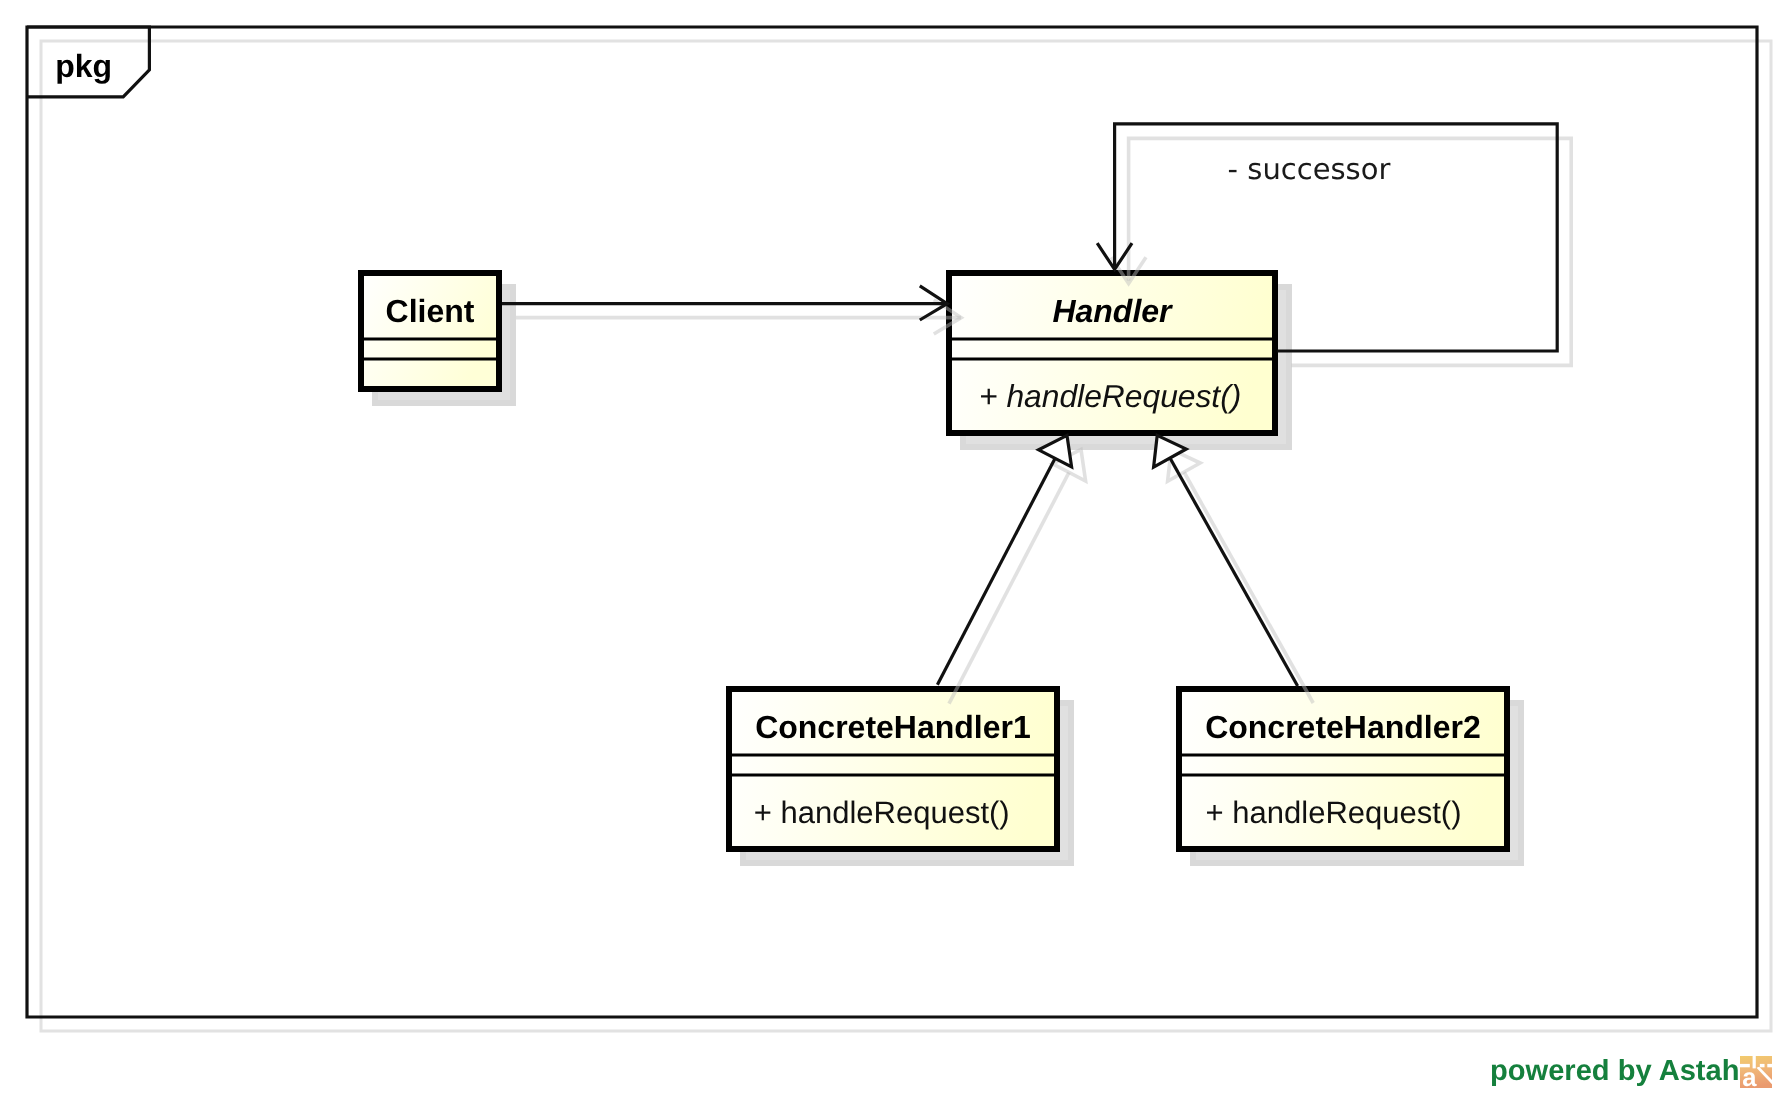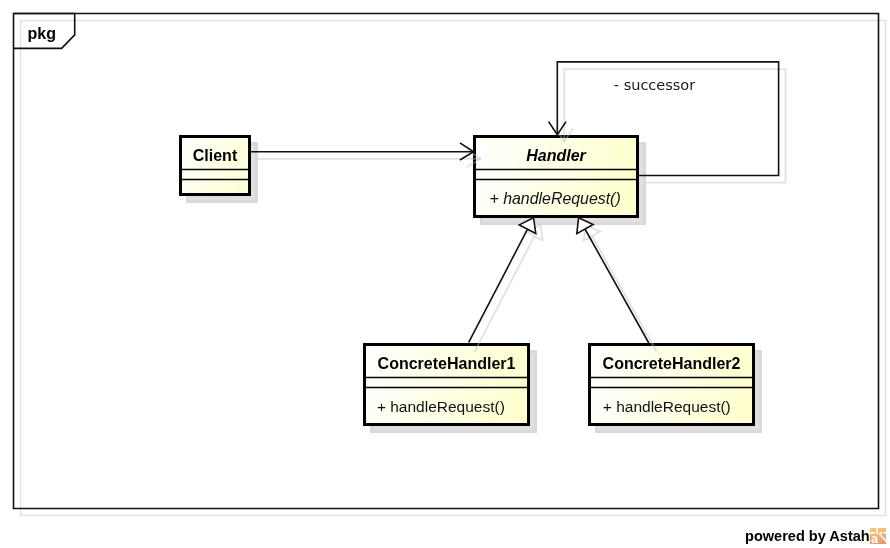--- a/index.html
+++ b/index.html
@@ -9,21 +9,21 @@
        -webkit-font-smoothing:antialiased;}
   #canvas{position:relative;width:890px;height:548px;background:#fff;}
   #diagram{position:absolute;left:0;top:0;}
   .cls-name{font-family:"Liberation Sans",sans-serif;font-size:16px;font-weight:bold;fill:#000;}
   .cls-name.abstract{font-style:italic;}
   .cls-op{font-family:"Liberation Sans",sans-serif;font-size:15.5px;fill:#111111;}
   .cls-op.abstract{font-style:italic;font-size:15.9px;}
   .frame-label{font-family:"Liberation Sans",sans-serif;font-size:16px;font-weight:bold;fill:#000;}
   .assoc-label{font-family:"DejaVu Sans",sans-serif;font-size:14.5px;fill:#1a1a1a;}
   #wm{position:absolute;left:745px;top:528px;display:flex;align-items:flex-start;}
-  #wm-text{font-family:"Liberation Sans",sans-serif;font-size:14.55px;font-weight:bold;color:#000000;line-height:17px;white-space:pre;}
+  #wm-text{font-family:"Liberation Sans",sans-serif;font-size:14.55px;font-weight:bold;color:#15803d;line-height:17px;white-space:pre;}
   #wm-logo{margin-left:0.5px;margin-top:0px;}
 </style>
 </head>
 <body>
 
 <div id="canvas">
 <svg id="diagram" width="890" height="548" xmlns="http://www.w3.org/2000/svg">
   <defs>
     <linearGradient id="boxfill" x1="0" y1="0" x2="1" y2="0.113">
       <stop offset="0%" stop-color="#ffffff"></stop>

